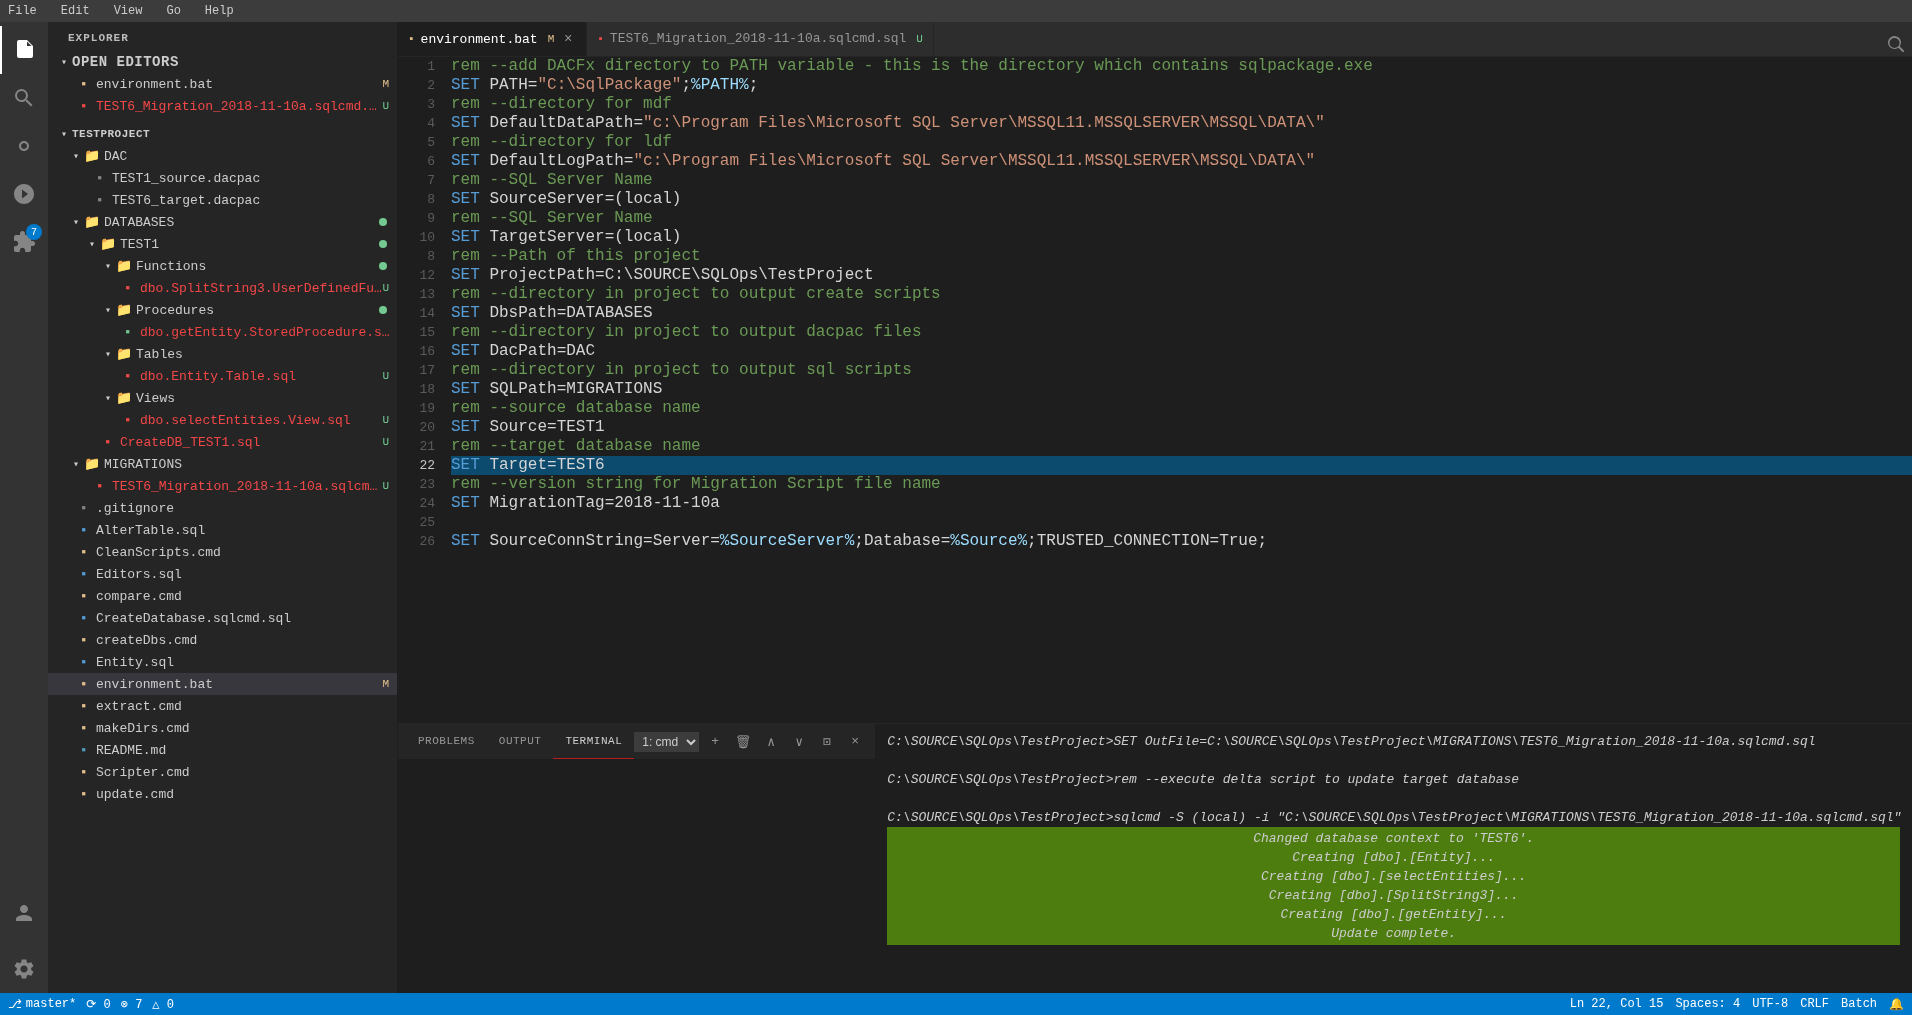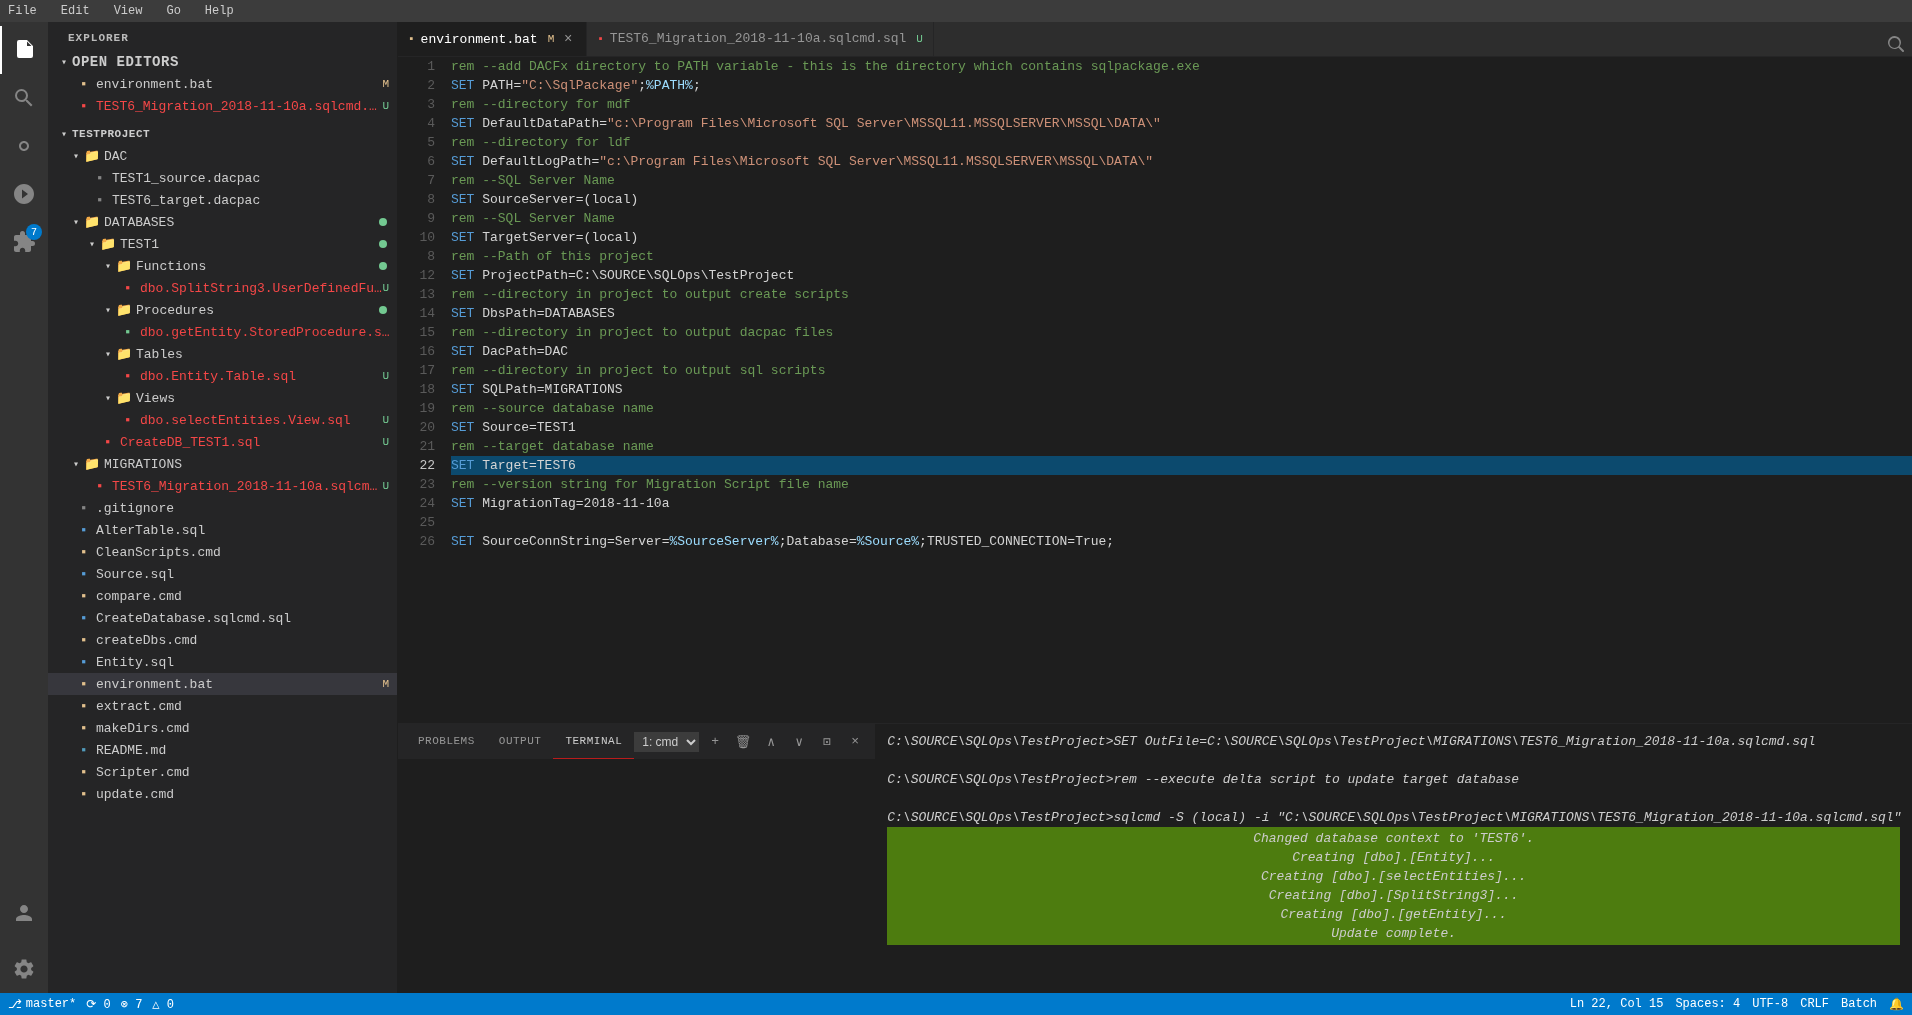--- a/index.html
+++ b/index.html
@@ -233,21 +233,21 @@
       flex-shrink: 0;
     }
     .line-number { height: 19px; }
     .code-lines {
       flex: 1;
       overflow: hidden;
       padding-left: 8px;
     }
     .code-line {
       height: 19px;
-      font-size: 13px;
+      font-size: 16px;
       line-height: 19px;
       white-space: pre;
       color: #d4d4d4;
     }
     .code-line.highlighted { background: #0c4a6e; }
     .kw-rem { color: #6a9955; }
     .kw-set { color: #569cd6; }
     .kw-string { color: #ce9178; }
     .kw-var { color: #9cdcfe; }
 
@@ -514,21 +514,21 @@
       <div class="tree-item" style="padding-left: 28px;">
         <span class="tree-icon icon-sql-blue">▪</span>
         <span class="tree-label">AlterTable.sql</span>
       </div>
       <div class="tree-item" style="padding-left: 28px;">
         <span class="tree-icon icon-cmd">▪</span>
         <span class="tree-label">CleanScripts.cmd</span>
       </div>
       <div class="tree-item" style="padding-left: 28px;">
         <span class="tree-icon icon-sql-blue">▪</span>
-        <span class="tree-label">Source.sql</span>
+        <span class="tree-label">Editors.sql</span>
       </div>
       <div class="tree-item" style="padding-left: 28px;">
         <span class="tree-icon icon-cmd">▪</span>
         <span class="tree-label">compare.cmd</span>
       </div>
       <div class="tree-item" style="padding-left: 28px;">
         <span class="tree-icon icon-sql-blue">▪</span>
         <span class="tree-label">CreateDatabase.sqlcmd.sql</span>
       </div>
       <div class="tree-item" style="padding-left: 28px;">

